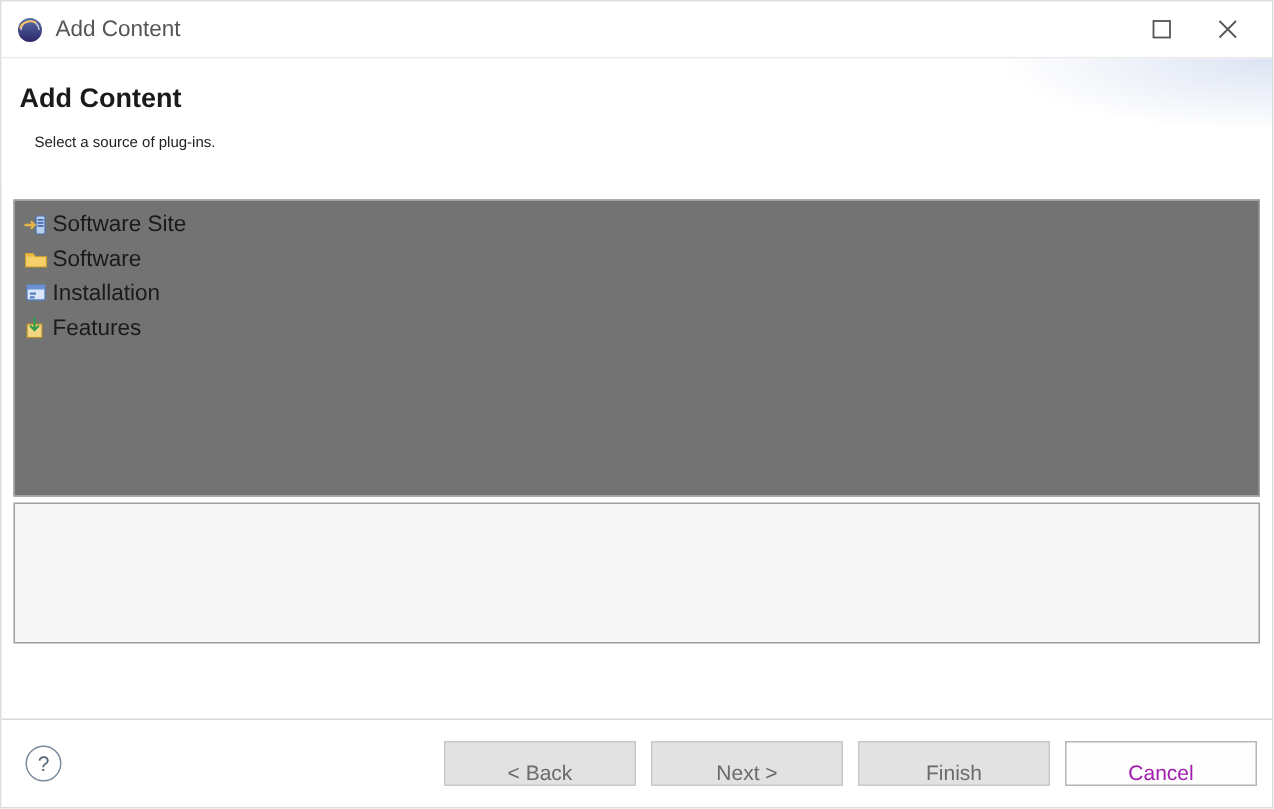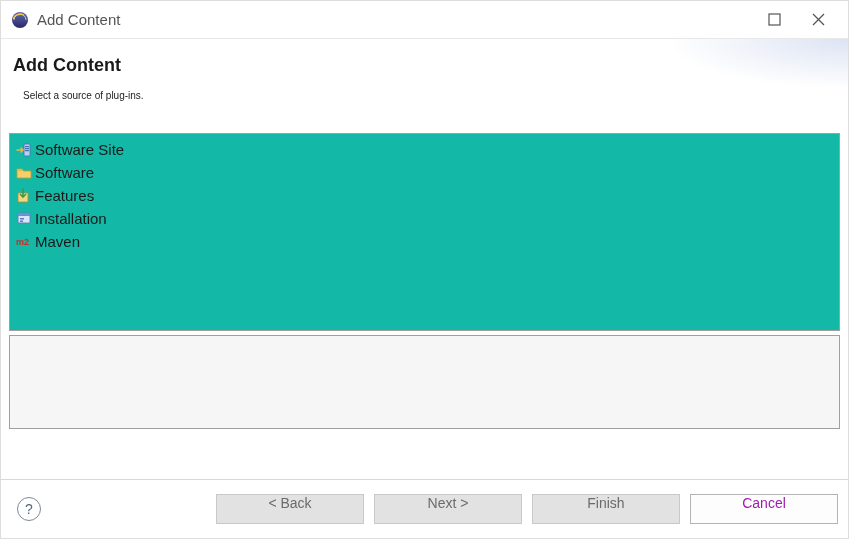--- a/index.html
+++ b/index.html
@@ -68,21 +68,21 @@
     }
     .main {
       flex: 1;
       padding: 8px;
       display: flex;
       flex-direction: column;
       gap: 4px;
     }
     .list-box {
       border: 1px solid #a0a0a0;
-      background: #14b8a6;
+      background: #737373;
       height: 198px;
       overflow: auto;
       padding: 4px 2px;
     }
     .list-item {
       display: flex;
       align-items: center;
       gap: 3px;
       padding: 3px 4px;
       font-size: 15px;
@@ -113,25 +113,25 @@
       display: flex; align-items: center; justify-content: center;
       font-size: 14px;
       margin-left: 6px;
     }
     .btn-row {
       margin-left: auto;
       display: flex;
       gap: 10px;
     }
     .btn {
-      width: 148px;
+      width: 128px;
       height: 30px;
       background: #e2e2e2;
       border: 1px solid #c9c9c9;
-      display: flex; align-items: flex-start; justify-content: center;
+      display: flex; align-items: flex-end; justify-content: center;
       font-size: 14px;
       color: #6b6b6b;
     }
     .btn.enabled {
       background: #fdfdfd;
       border: 1px solid #b5b5b5;
       color: #a21caf;
       cursor: pointer;
     }
     .m2-text {
@@ -202,48 +202,40 @@
           <path d="M1 4 L6 4 L7.5 6 L15 6 L15 13 L1 13 Z" fill="#f4cf6a" stroke="#c79a2b" stroke-width="0.8"></path>
           <path d="M1 4 L6 4 L7.5 6 L1 6 Z" fill="#e8b93e"></path>
         </svg>
       </span>
       <span>Software</span>
     </div>
 
     <div class="list-item">
       <span class="item-icon">
         <svg width="16" height="16" viewBox="0 0 16 16">
-          <rect x="2" y="5" width="10" height="9" fill="#f1d781" stroke="#b88d2c" stroke-width="0.8"></rect>
-          <path d="M7 1 L7 9 M4.5 6.5 L7 9 L9.5 6.5" stroke="#3a9c4a" stroke-width="1.6" fill="none" stroke-linecap="round"></path>
-        </svg>
-      </span>
-      <span>Features</span>
-    </div>
-
-    <div class="list-item">
-      <span class="item-icon">
-        <svg width="16" height="16" viewBox="0 0 16 16">
           <rect x="2" y="2" width="12" height="10" rx="1" fill="#d9e6f7" stroke="#5a7fbf" stroke-width="0.9"></rect>
           <rect x="2" y="2" width="12" height="3" fill="#6d92d1"></rect>
           <rect x="4" y="7" width="4" height="1.5" fill="#5a7fbf"></rect>
           <rect x="4" y="9.5" width="3" height="1.5" fill="#5a7fbf"></rect>
         </svg>
       </span>
       <span>Installation</span>
     </div>
 
-
-    <div class="list-item">
-      <span class="item-icon">
-        <svg width="16" height="16" viewBox="0 0 16 16">
-          <text x="0" y="11" class="m2-text">m2</text>
-        </svg>
-      </span>
-      <span>Maven</span>
-    </div>
+    <div class="list-item">
+      <span class="item-icon">
+        <svg width="16" height="16" viewBox="0 0 16 16">
+          <rect x="2" y="5" width="10" height="9" fill="#f1d781" stroke="#b88d2c" stroke-width="0.8"></rect>
+          <path d="M7 1 L7 9 M4.5 6.5 L7 9 L9.5 6.5" stroke="#3a9c4a" stroke-width="1.6" fill="none" stroke-linecap="round"></path>
+        </svg>
+      </span>
+      <span>Features</span>
+    </div>
+
+
 
   </div>
 
   <div class="desc-box"></div>
 </div>
 
 <div class="footer">
   <div class="help-btn">
     <span>?</span>
   </div>

